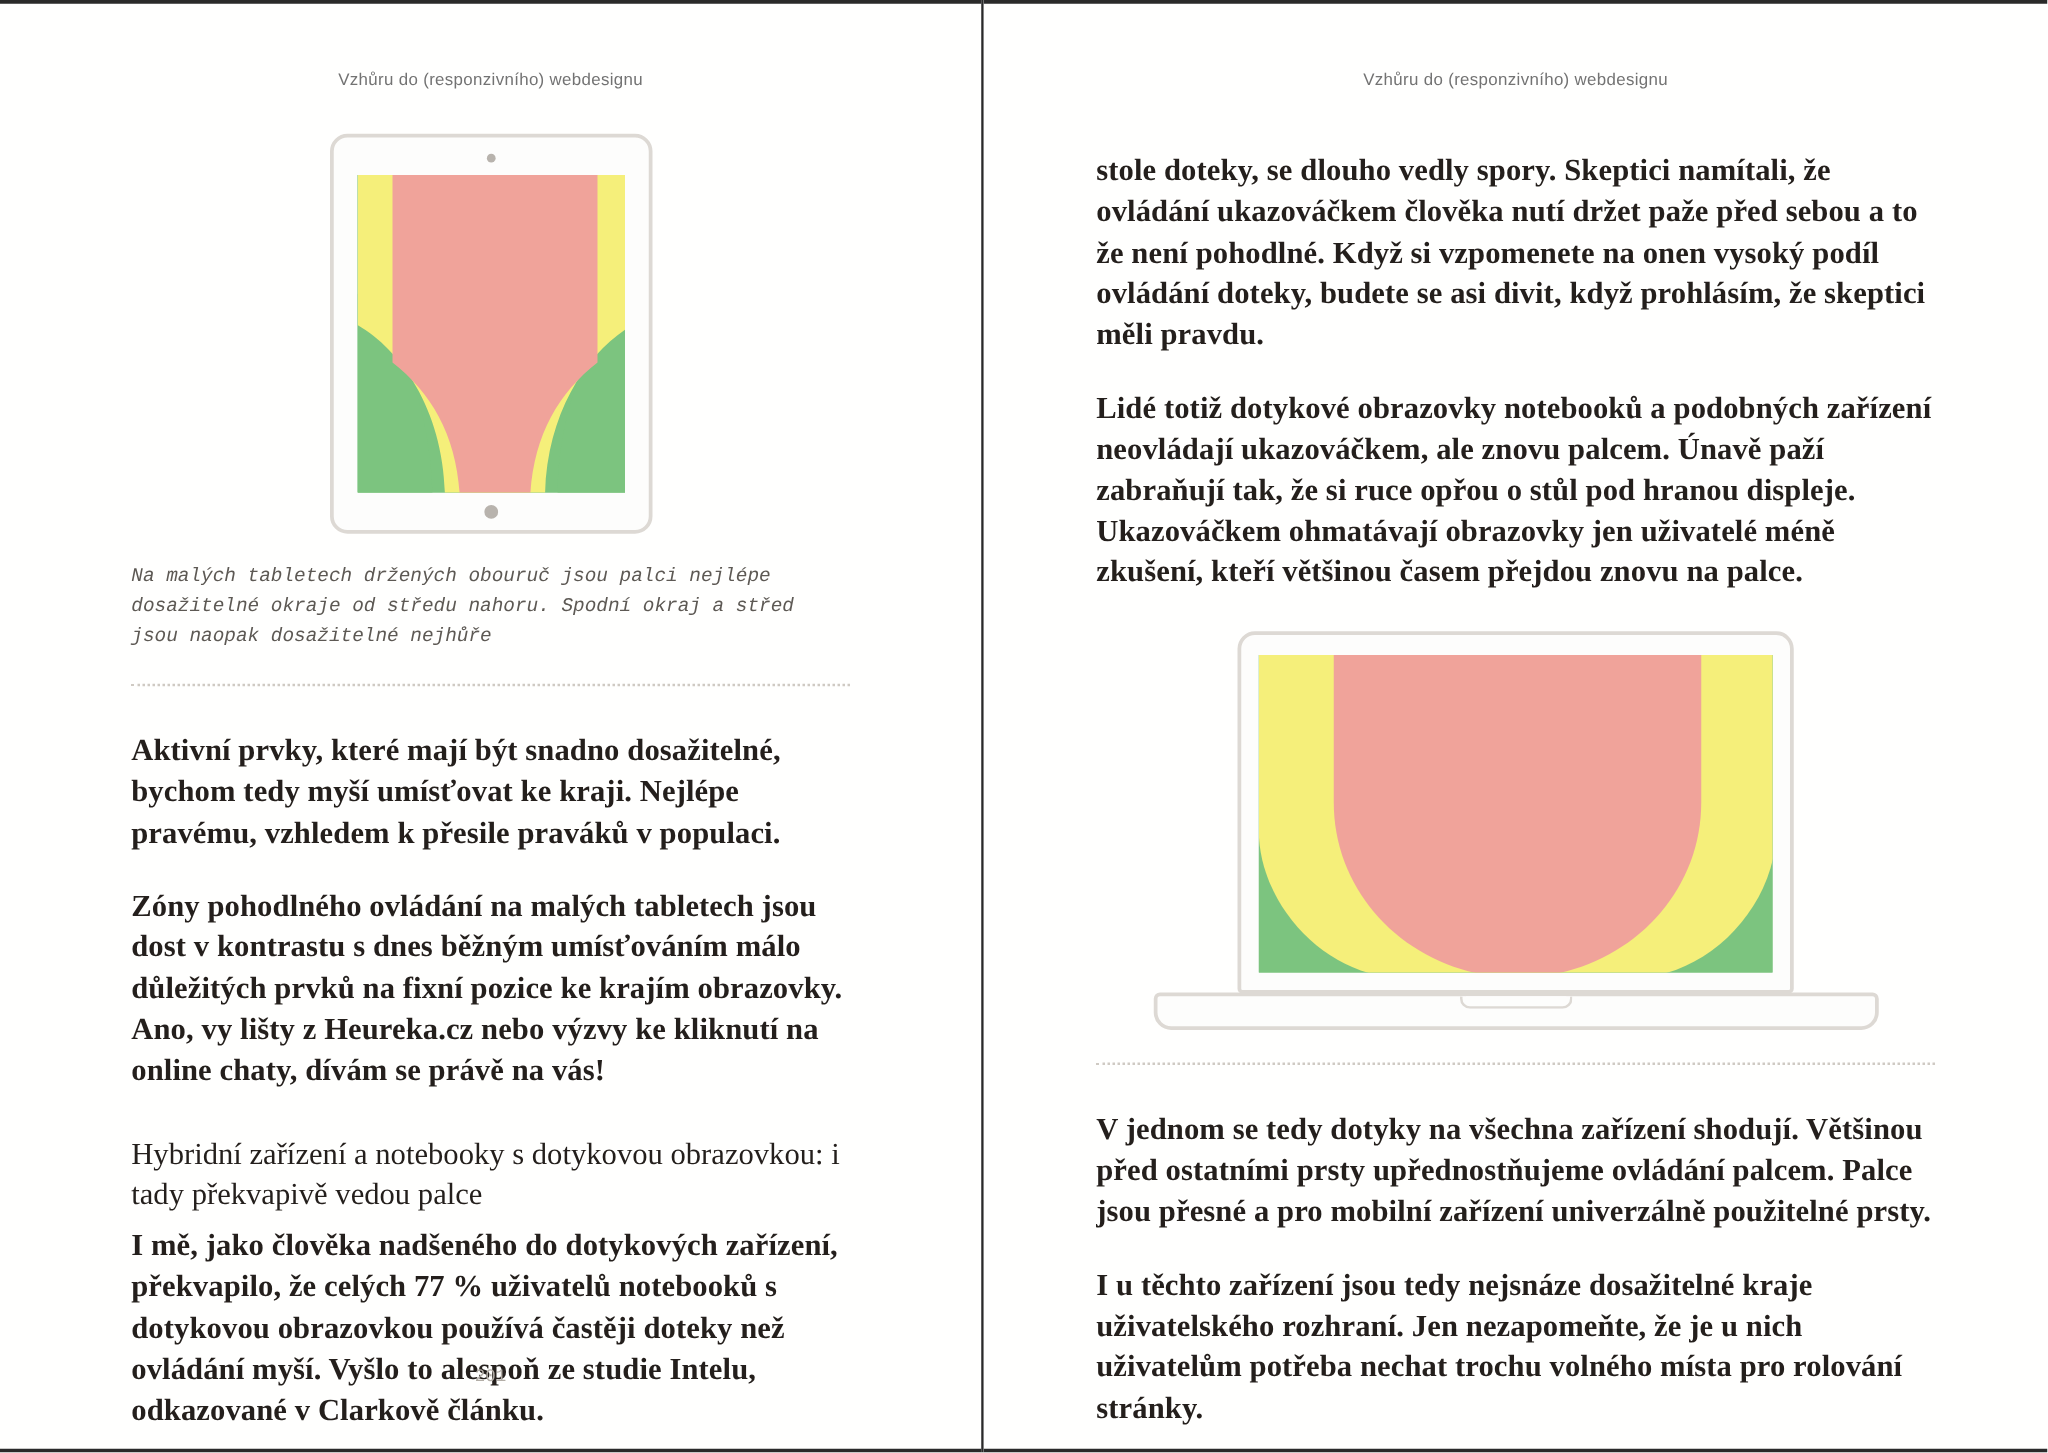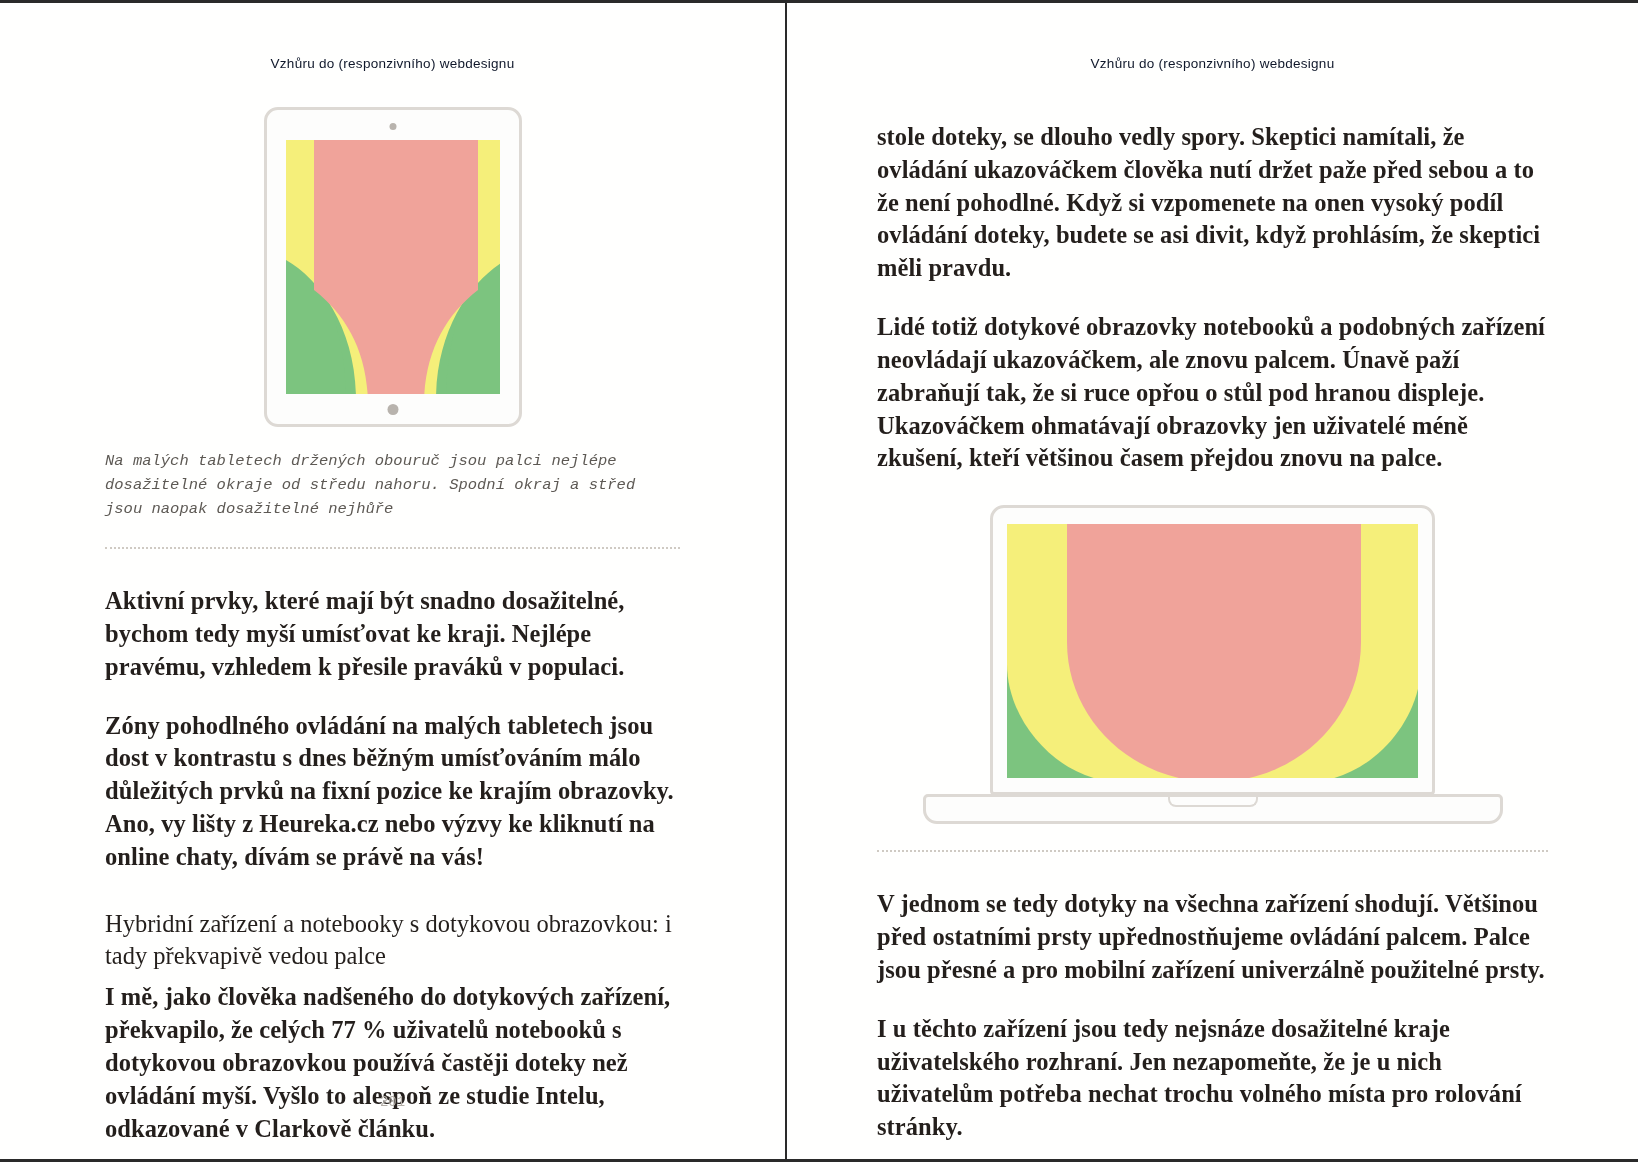--- a/index.html
+++ b/index.html
@@ -43,21 +43,21 @@
     position: absolute;
     bottom: 0; left: 0; right: 0;
     height: 3px;
     background: #2a2a2a;
   }
   .running-head {
     text-align: center;
     font-family: "Liberation Sans", sans-serif;
     font-size: 13.5px;
     letter-spacing: 0.02em;
-    color: #0f172a;
+    color: #737373;
     margin-top: 56px;
   }
   .content-left {
     padding: 0 105px 0 105px;
   }
   .content-right {
     padding: 0 90px 0 90px;
   }
   p.body {
     font-size: 24.5px;

